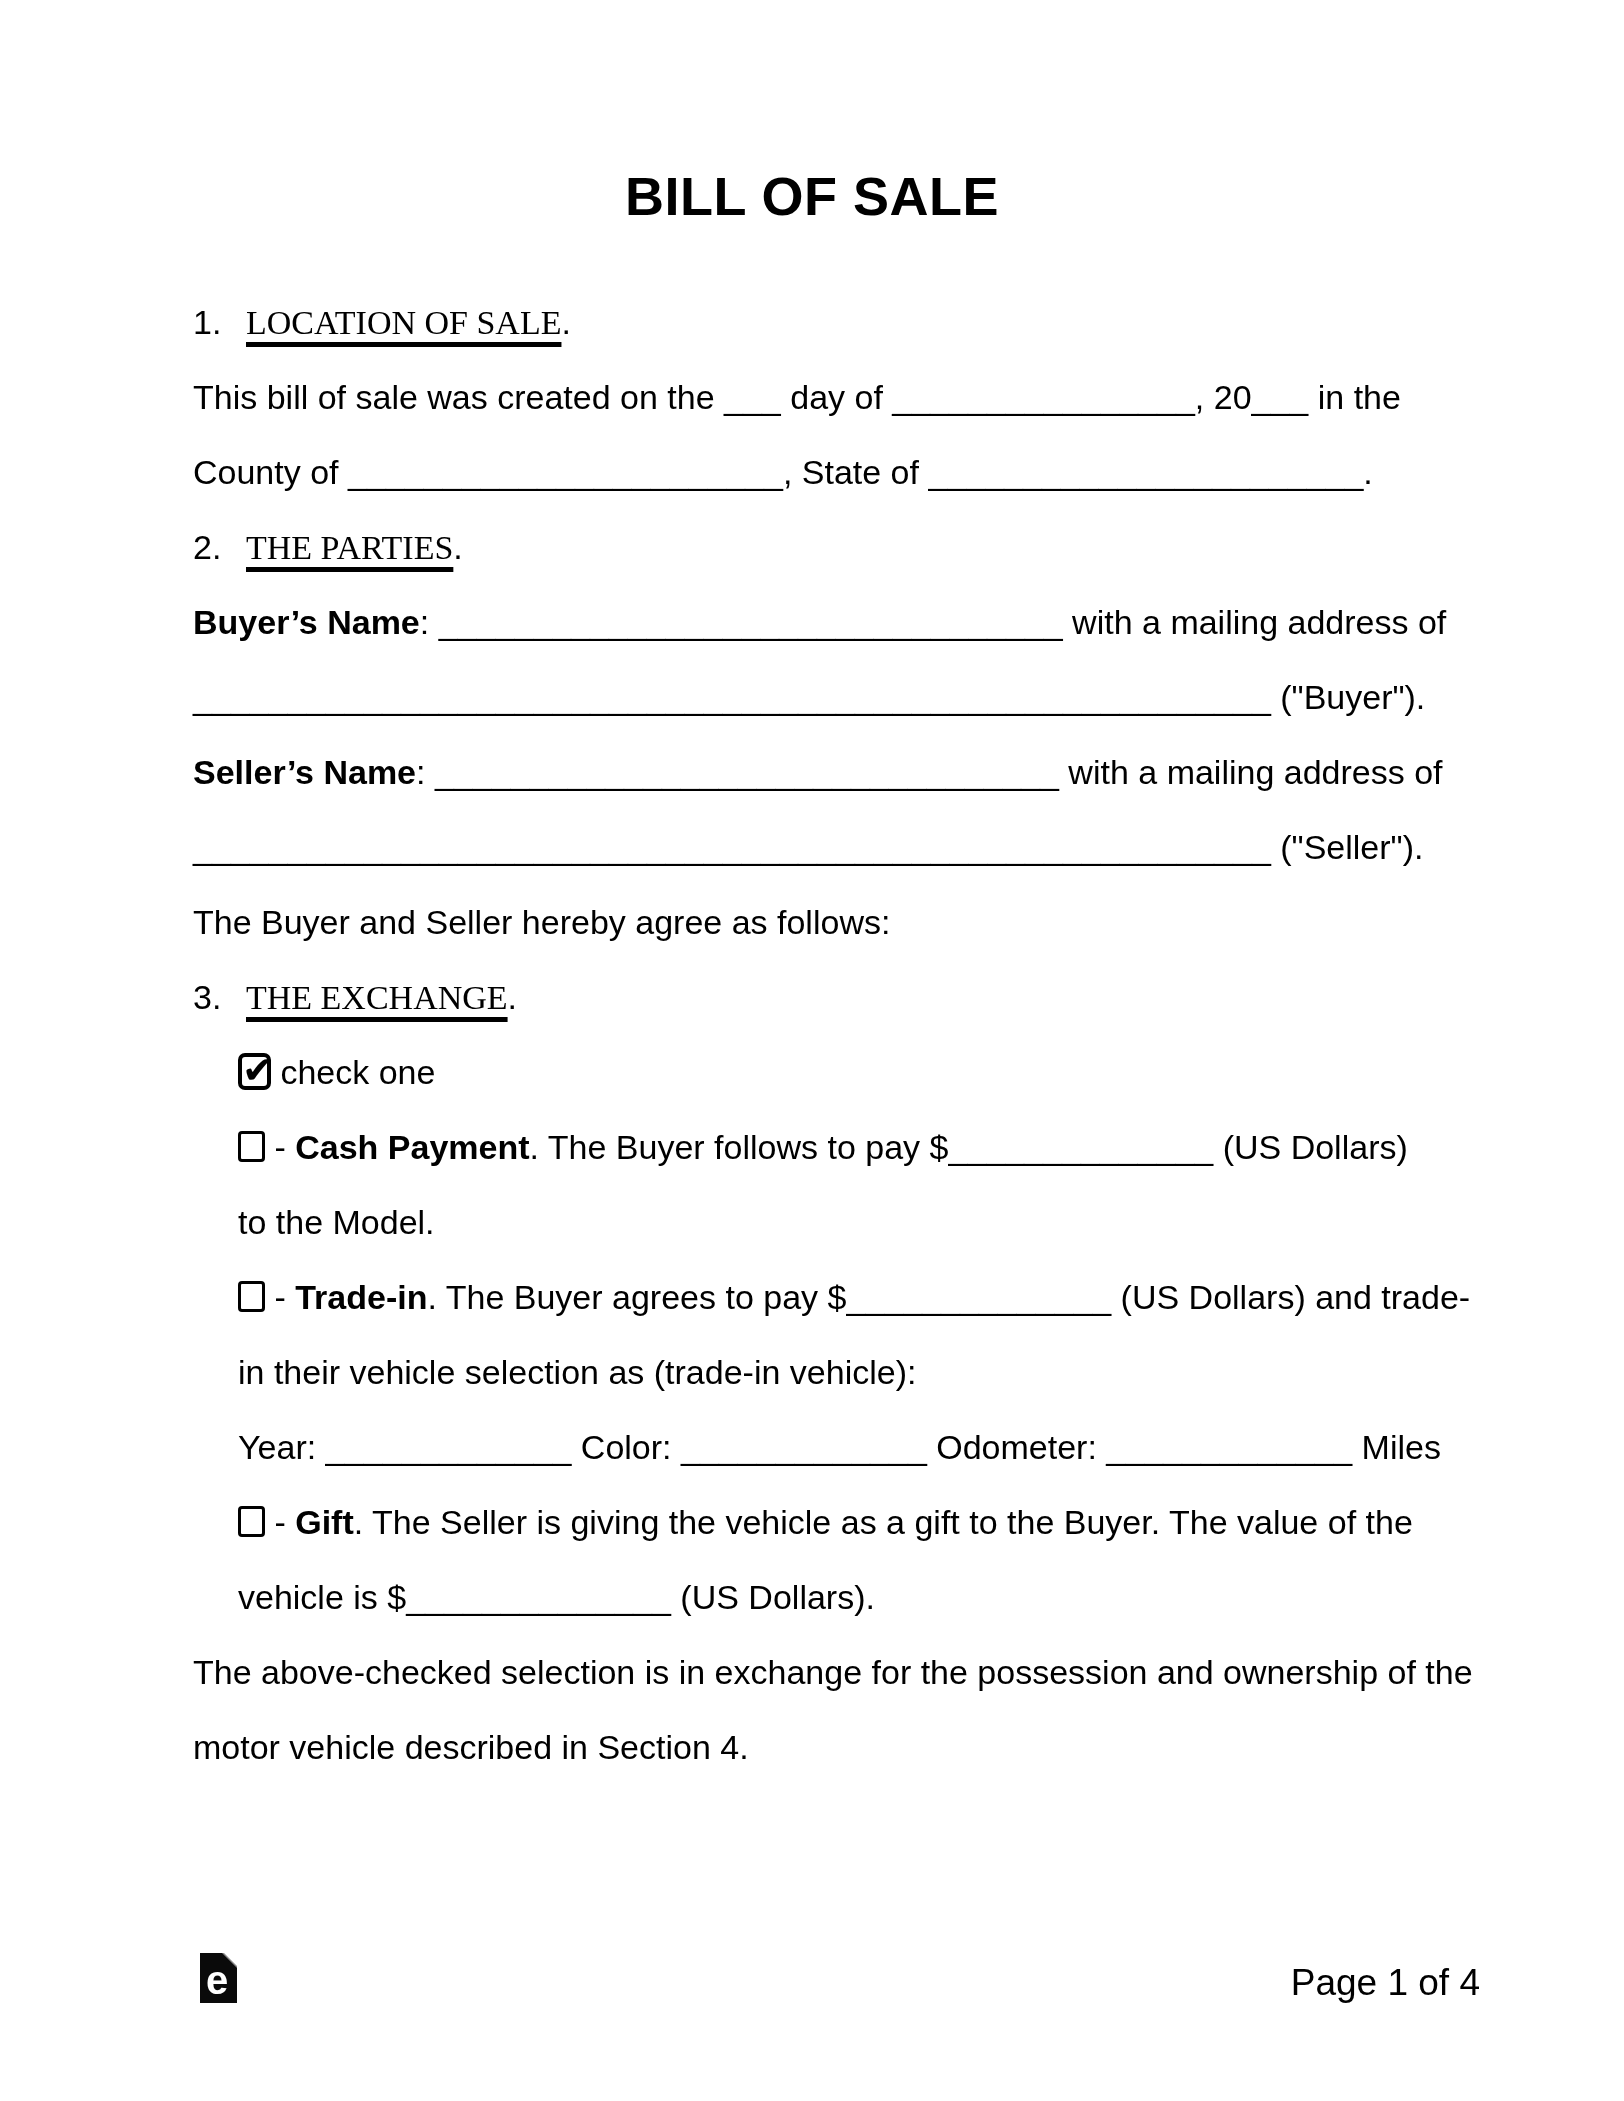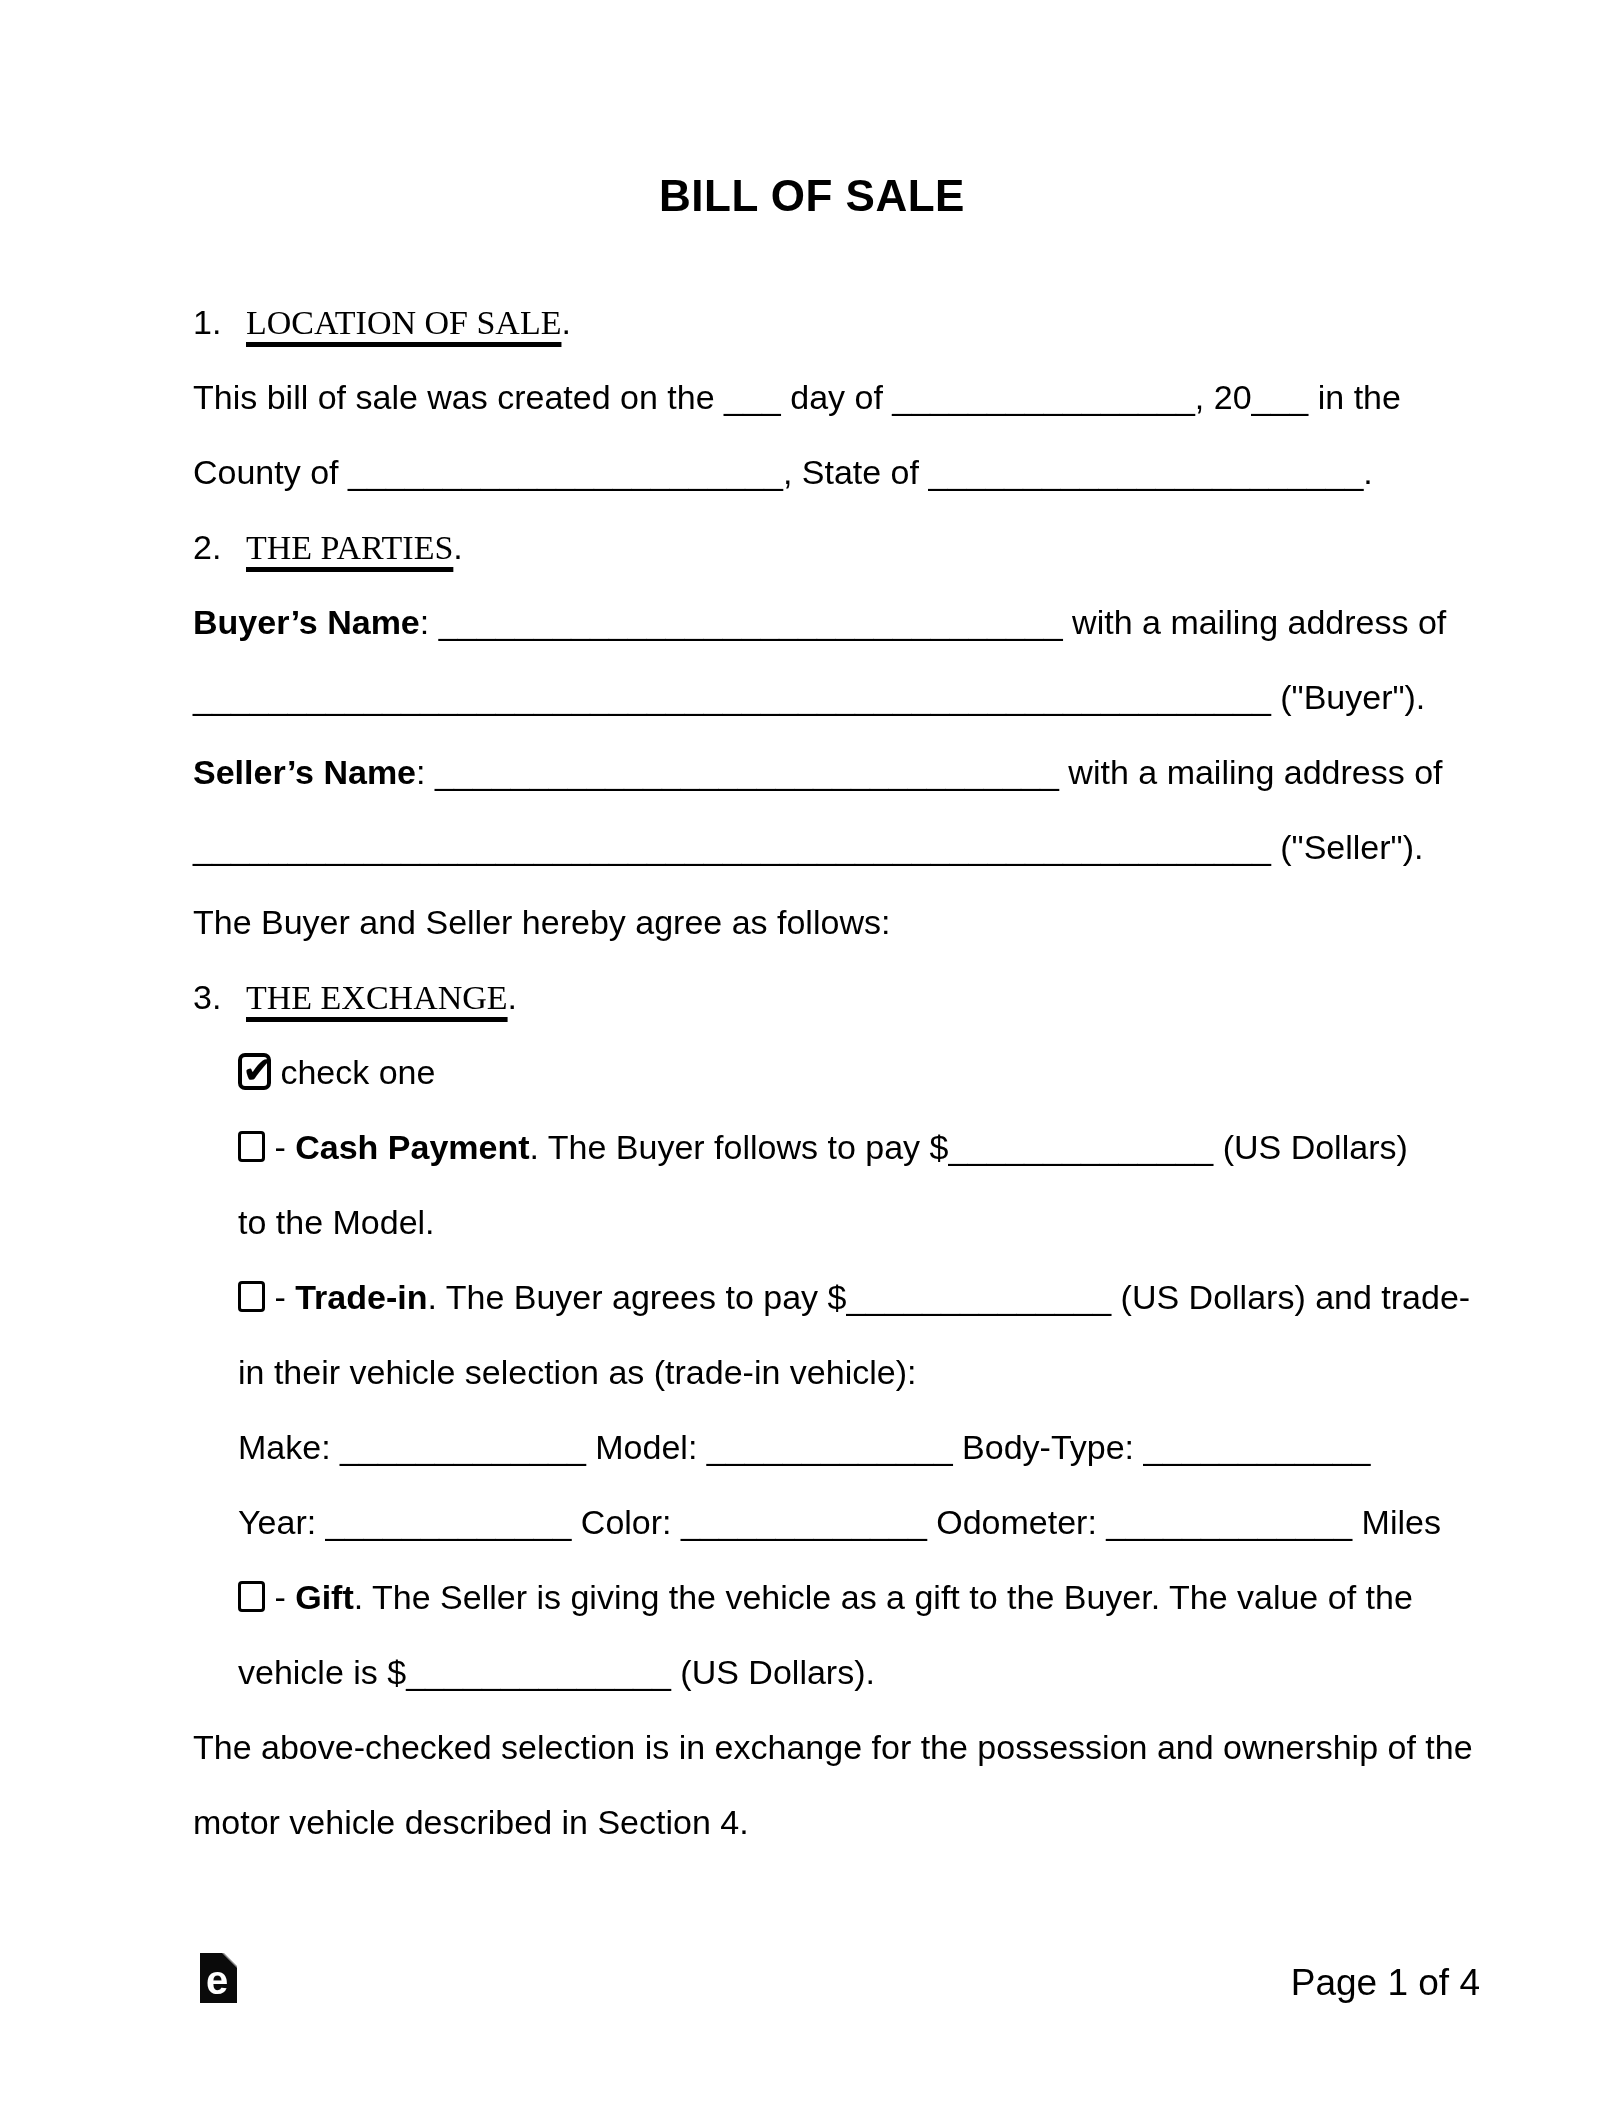--- a/index.html
+++ b/index.html
@@ -12,21 +12,21 @@
     font-family: "Liberation Sans", sans-serif;
     font-size: 34px;
     overflow: hidden;
   }
   .title {
     position: absolute;
     top: 166px;
     left: 0;
     width: 100%;
     text-align: center;
-    font-size: 44px;
+    font-size: 54px;
     font-weight: bold;
     line-height: 60px;
     letter-spacing: 0.5px;
   }
   .content {
     position: absolute;
     top: 285px;
     left: 193px;
     width: 1265px;
   }
@@ -125,21 +125,20 @@
       <div class="line"><span class="text">_________________________________________________________ ("Buyer").</span></div>
       <div class="line"><span class="bold">Seller’s Name</span><span class="text">: _________________________________ with a mailing address of</span></div>
       <div class="line"><span class="text">_________________________________________________________ ("Seller").</span></div>
       <div class="line"><span class="text">The Buyer and Seller hereby agree as follows:</span></div>
       <div class="line"><span class="num">3.</span><span class="heading">THE EXCHANGE</span><span class="text">.</span></div>
       <div class="line indent"><span class="checkbox checked"><span class="checkmark">✔</span></span><span class="text"> check one</span></div>
       <div class="line indent"><span class="checkbox"></span><span class="text"> - </span><span class="bold">Cash Payment</span><span class="text">. The Buyer follows to pay $______________ (US Dollars)</span></div>
       <div class="line indent"><span class="text">to the Model.</span></div>
       <div class="line indent"><span class="checkbox"></span><span class="text"> - </span><span class="bold">Trade-in</span><span class="text">. The Buyer agrees to pay $______________ (US Dollars) and trade-</span></div>
       <div class="line indent"><span class="text">in their vehicle selection as (trade-in vehicle):</span></div>
-      <div class="line indent"><span class="text">Make: _____________ Model: _____________ Body-Type: ____________</span></div>
       <div class="line indent"><span class="text">Year: _____________ Color: _____________ Odometer: _____________ Miles</span></div>
       <div class="line indent"><span class="checkbox"></span><span class="text"> - </span><span class="bold">Gift</span><span class="text">. The Seller is giving the vehicle as a gift to the Buyer. The value of the</span></div>
       <div class="line indent"><span class="text">vehicle is $______________ (US Dollars).</span></div>
       <div class="line"><span class="text">The above-checked selection is in exchange for the possession and ownership of the</span></div>
       <div class="line"><span class="text">motor vehicle described in Section 4.</span></div>
     </div>
 
   <div class="logo">
     <span class="logo-crease"></span>
     <span class="logo-fold"></span>

